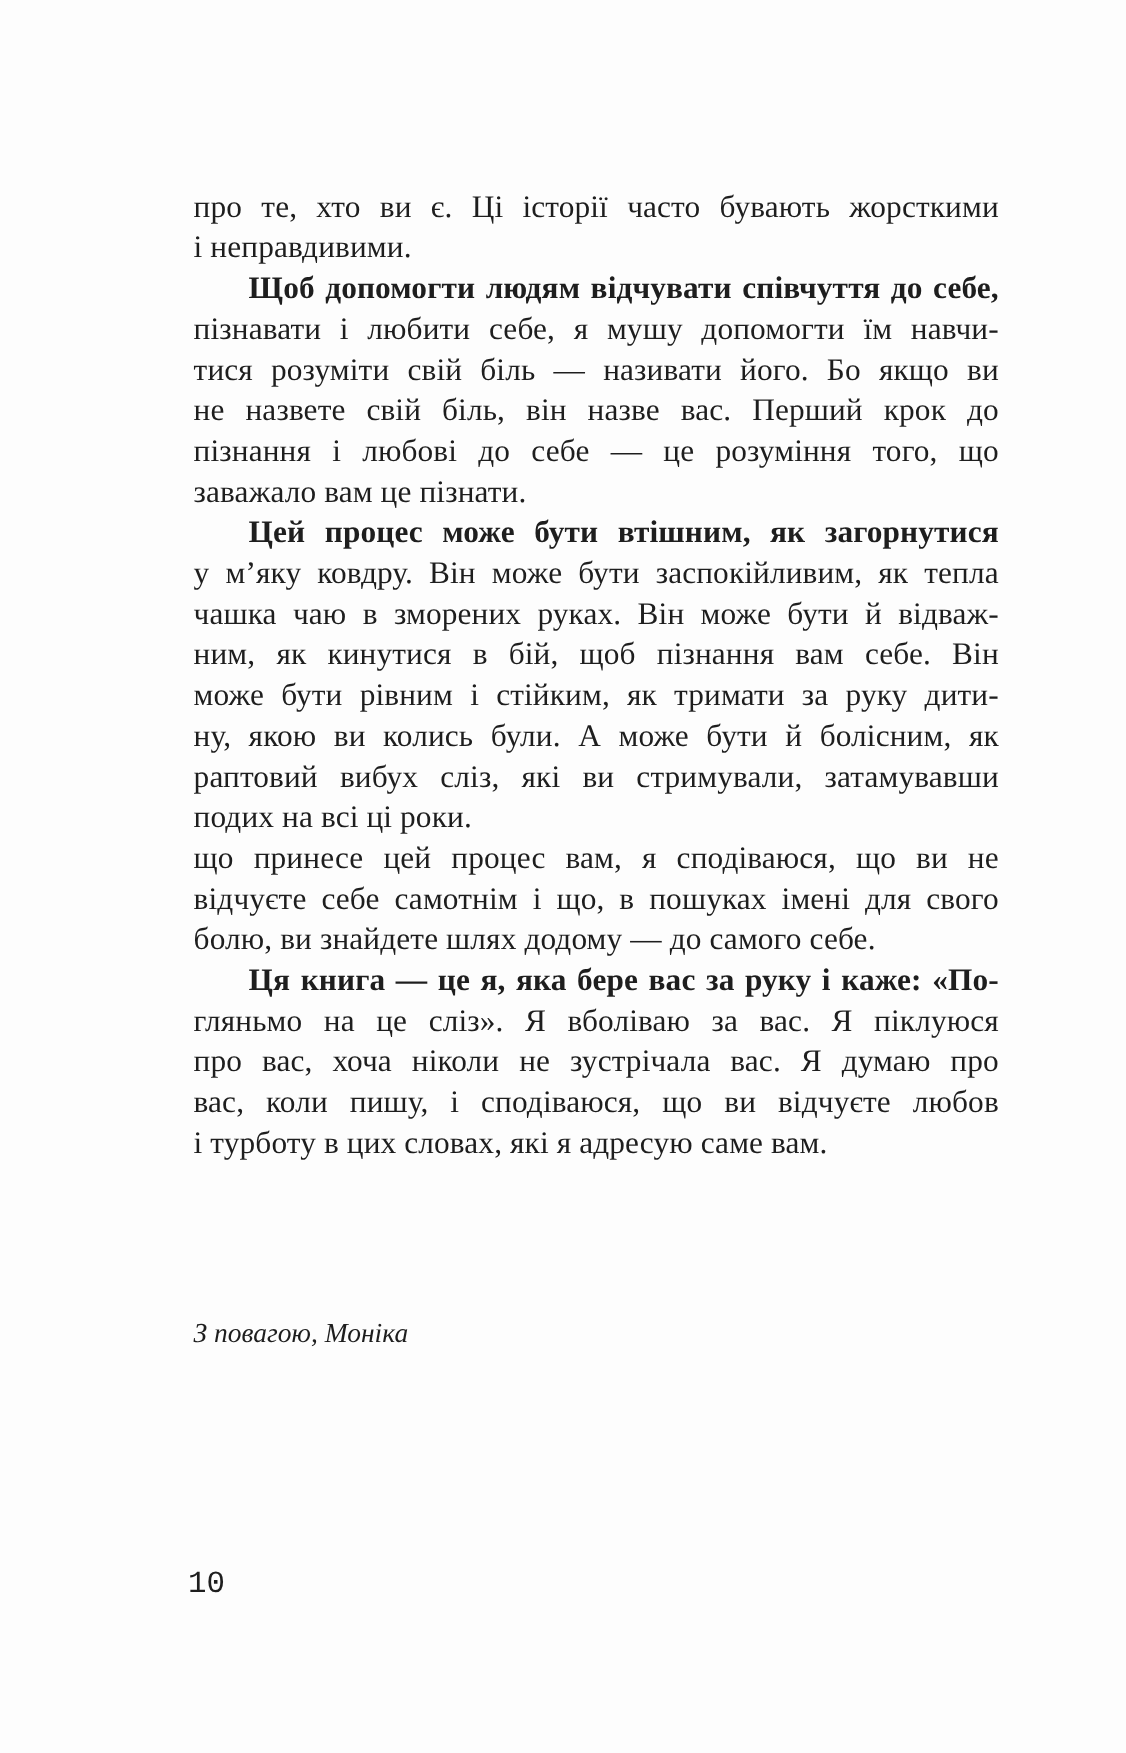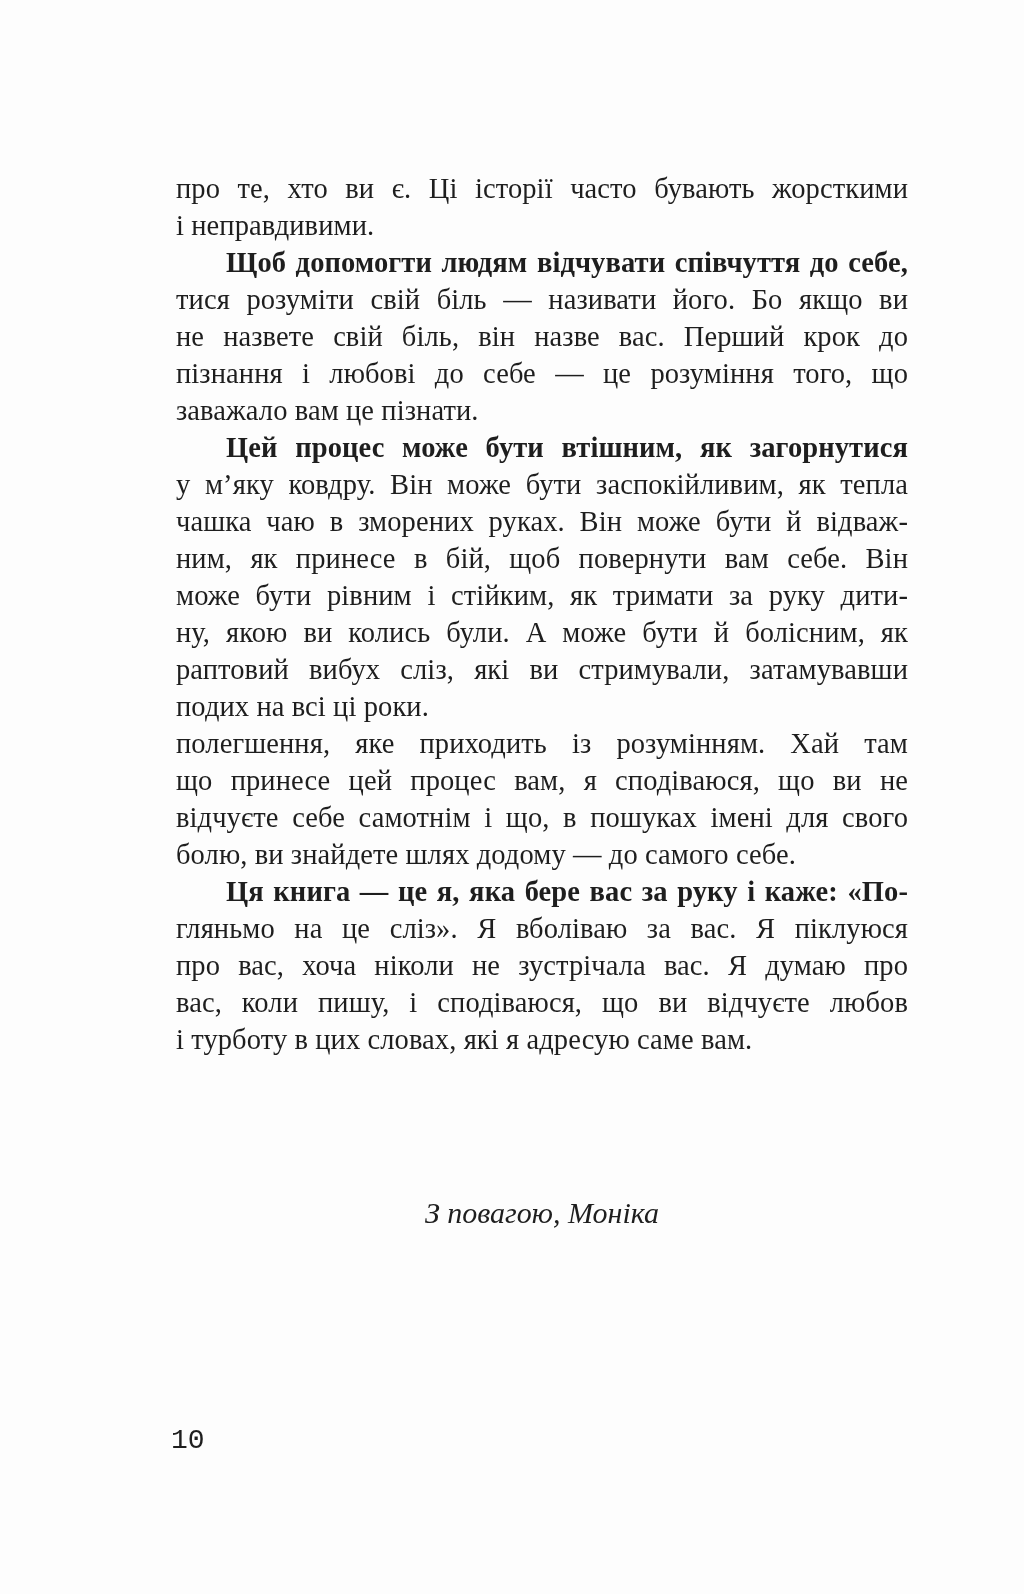--- a/index.html
+++ b/index.html
@@ -36,55 +36,55 @@
   }
   .line.indent {
     text-indent: 50px;
     font-weight: bold;
   }
   .signature {
     position: absolute;
     top: 1194px;
     left: 176px;
     width: 732px;
-    text-align: center;
+    text-align: left;
     font-style: italic;
-    font-size: 30px;
+    font-size: 25px;
     line-height: 37px;
   }
   .page-number {
     position: absolute;
     left: 171px;
     top: 1424px;
     font-size: 28px;
     line-height: 34px;
     font-family: Liberation Mono, monospace;
   }
 </style>
 </head>
 <body>
 
 <div class="book-page">
   <div class="text-block">
       <div class="line">про те, хто ви є. Ці історії часто бувають жорсткими</div>
       <div class="line last">і неправдивими.</div>
       <div class="line indent">Щоб допомогти людям відчувати співчуття до себе,</div>
+      <div class="line">пізнавати і любити себе, я мушу допомогти їм навчи-</div>
       <div class="line">тися розуміти свій біль — називати його. Бо якщо ви</div>
       <div class="line">не назвете свій біль, він назве вас. Перший крок до</div>
       <div class="line">пізнання і любові до себе — це розуміння того, що</div>
       <div class="line last">заважало вам це пізнати.</div>
       <div class="line indent">Цей процес може бути втішним, як загорнутися</div>
       <div class="line">у м’яку ковдру. Він може бути заспокійливим, як тепла</div>
       <div class="line">чашка чаю в зморених руках. Він може бути й відваж-</div>
-      <div class="line">ним, як принесе в бій, щоб повернути вам себе. Він</div>
+      <div class="line">ним, як кинутися в бій, щоб пізнання вам себе. Він</div>
       <div class="line">може бути рівним і стійким, як тримати за руку дити-</div>
       <div class="line">ну, якою ви колись були. А може бути й болісним, як</div>
       <div class="line">раптовий вибух сліз, які ви стримували, затамувавши</div>
       <div class="line last">подих на всі ці роки.</div>
-      <div class="line">полегшення, яке приходить із розумінням. Хай там</div>
       <div class="line">що принесе цей процес вам, я сподіваюся, що ви не</div>
       <div class="line">відчуєте себе самотнім і що, в пошуках імені для свого</div>
       <div class="line last">болю, ви знайдете шлях додому — до самого себе.</div>
       <div class="line indent">Ця книга — це я, яка бере вас за руку і каже: «По-</div>
       <div class="line">гляньмо на це сліз». Я вболіваю за вас. Я піклуюся</div>
       <div class="line">про вас, хоча ніколи не зустрічала вас. Я думаю про</div>
       <div class="line">вас, коли пишу, і сподіваюся, що ви відчуєте любов</div>
       <div class="line last">і турботу в цих словах, які я адресую саме вам.</div>
     </div>
   <div class="signature">З повагою, Моніка</div>

